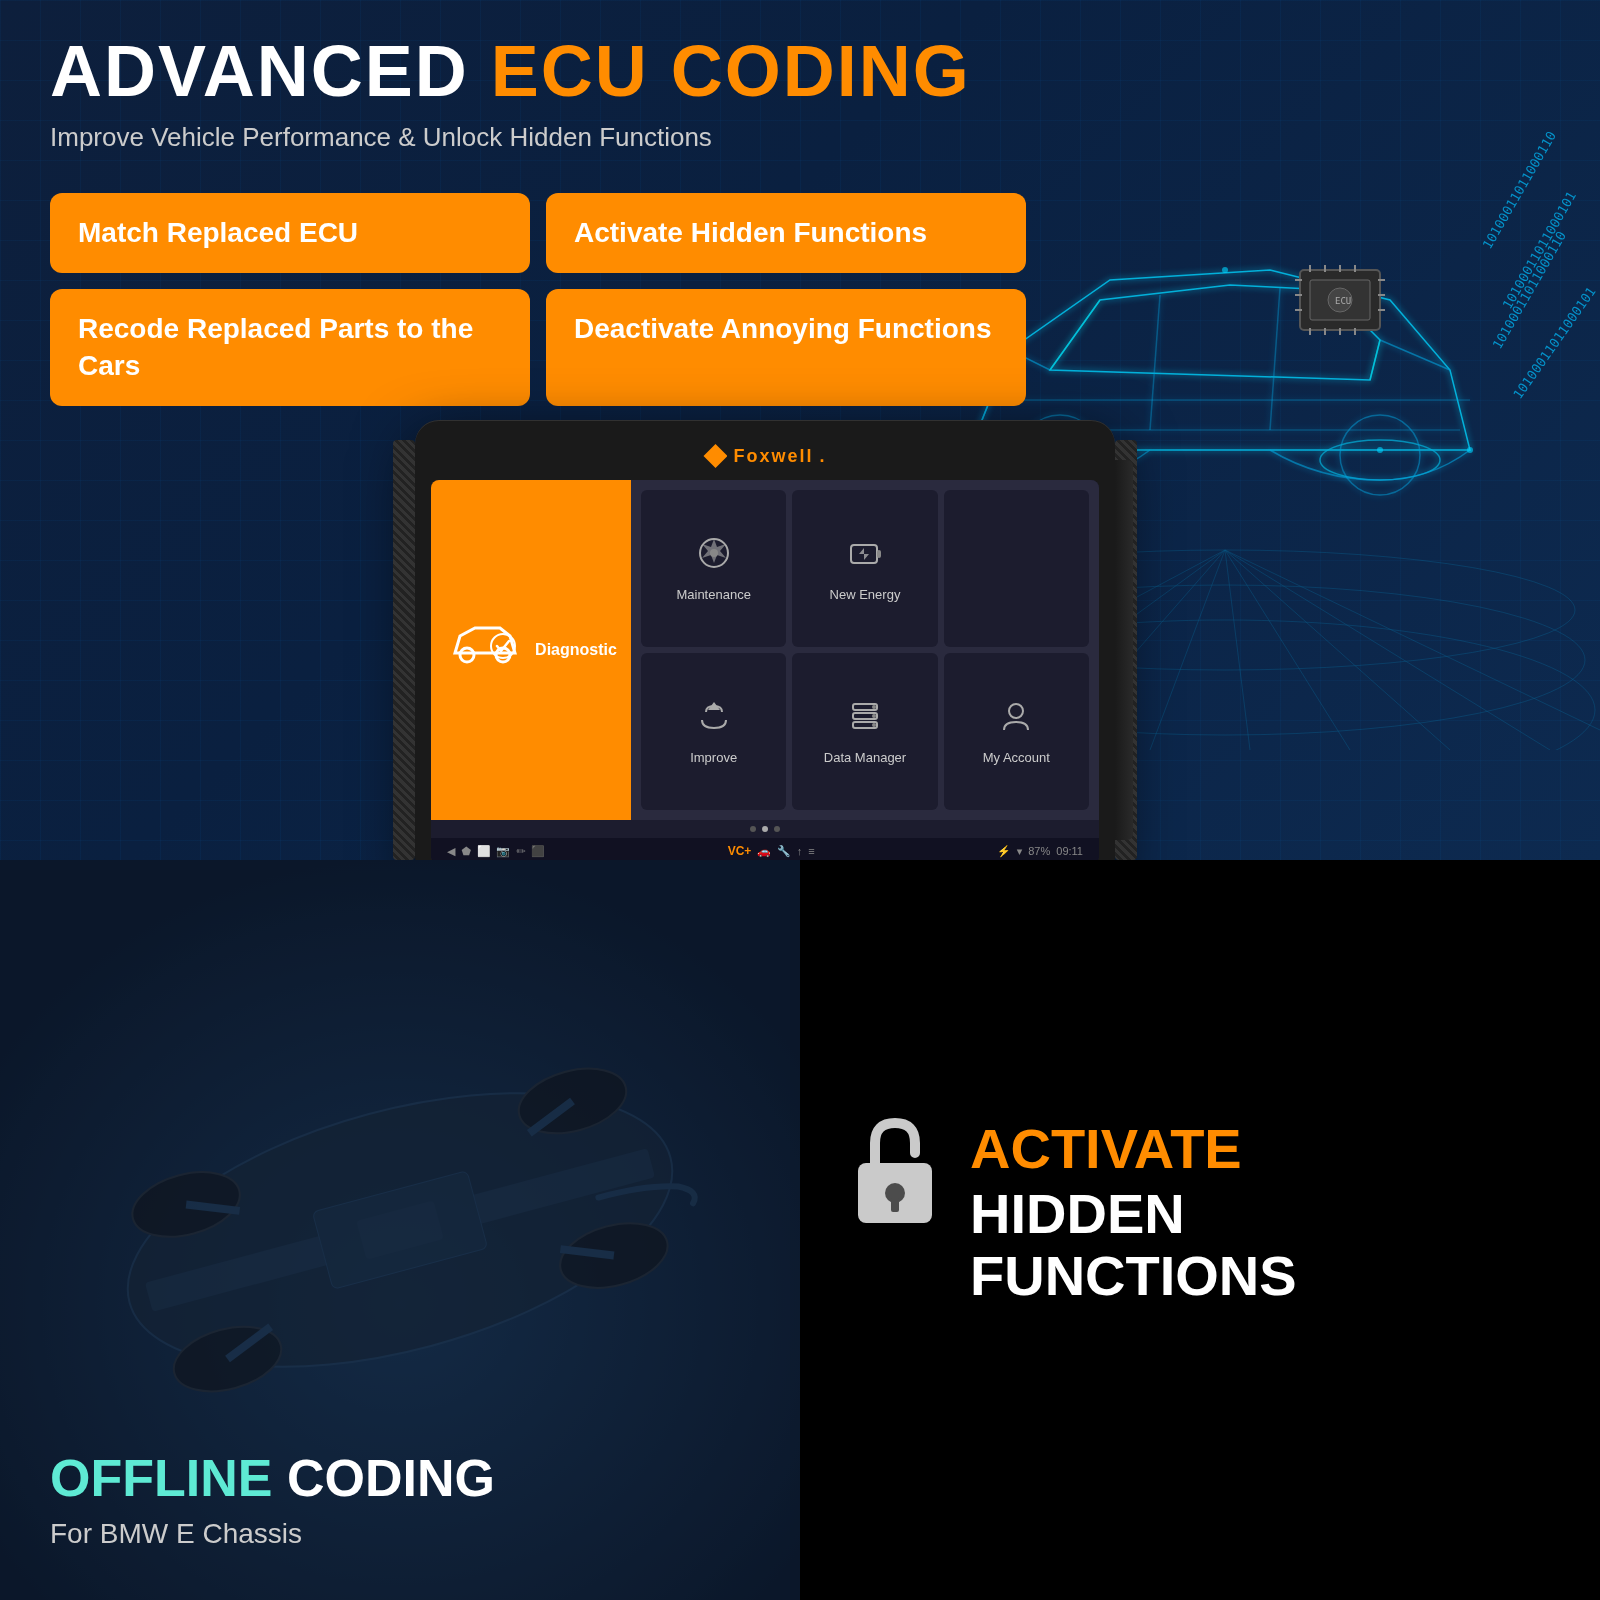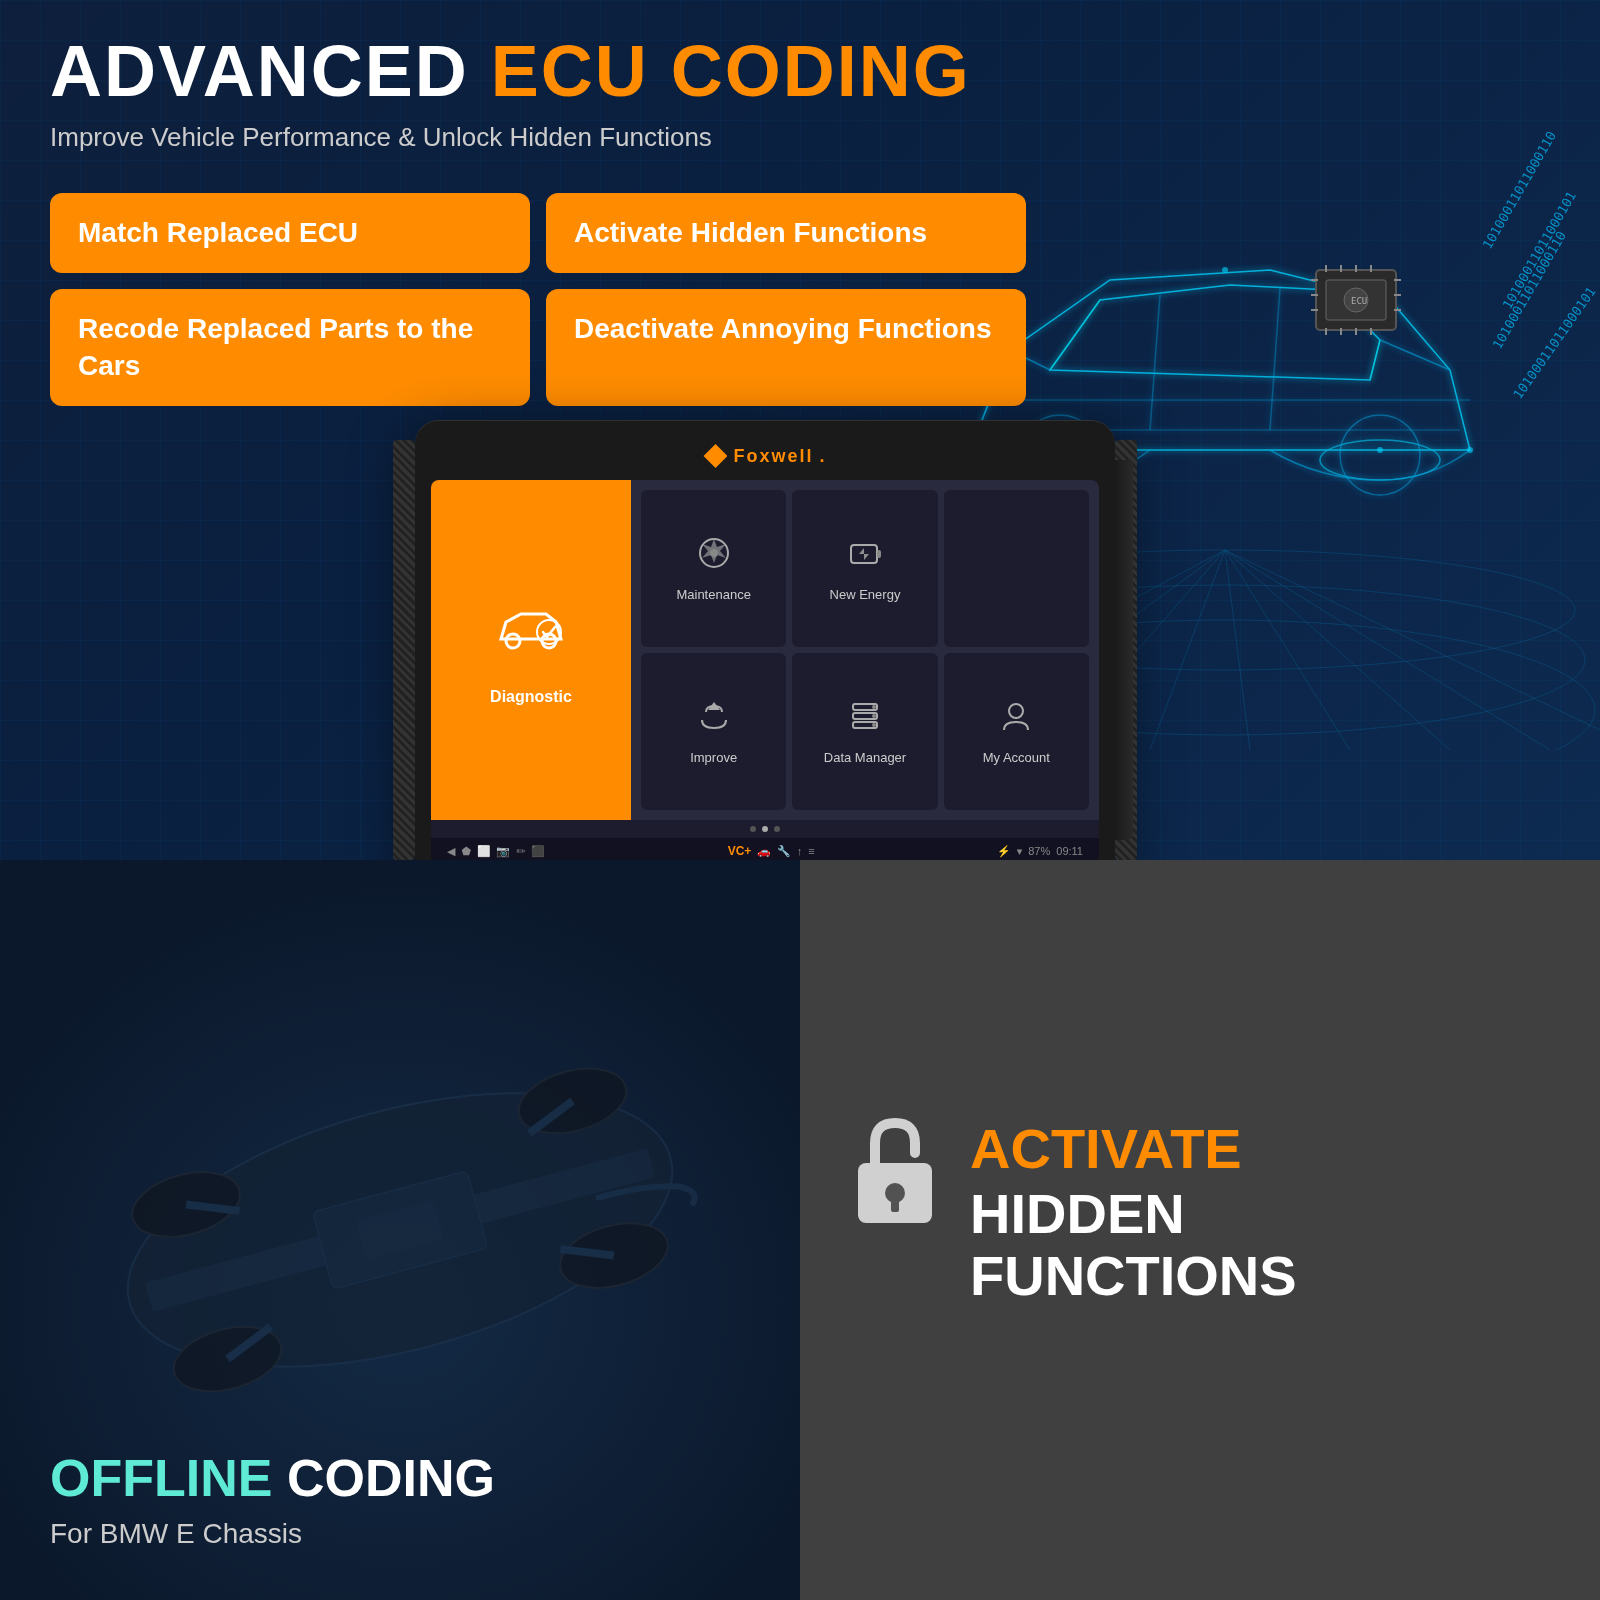--- a/index.html
+++ b/index.html
@@ -146,21 +146,21 @@
 
     .screen-grid {
       display: grid;
       grid-template-columns: 200px 1fr;
       min-height: 340px;
     }
 
     .screen-left {
       background: #FF8C00;
       display: flex;
-      flex-direction: column;
+      flex-direction: row;
       align-items: center;
       justify-content: center;
       padding: 20px;
       gap: 10px;
     }
 
     .diag-icon {
       font-size: 60px;
       color: white;
     }
@@ -266,21 +266,21 @@
       background: #0d1a2e;
       padding: 50px;
       position: relative;
       overflow: hidden;
       display: flex;
       flex-direction: column;
       justify-content: flex-end;
     }
 
     .bottom-right {
-      background: #404040;
+      background: #000000;
       padding: 60px 50px;
       display: flex;
       flex-direction: column;
       justify-content: center;
     }
 
     .offline-title {
       font-size: 52px;
       font-weight: 900;
       color: white;
@@ -340,21 +340,21 @@
     
     .holo-car {
       position: absolute;
       right: 0;
       top: 50px;
     }
 
     
     .ecu-chip {
       position: absolute;
-      right: 184px;
+      right: 200px;
       top: 250px;
       z-index: 10;
     }
   </style>
 </head>
 <body>
 
 <div class="top-section">
 
   <div class="holo-car">

